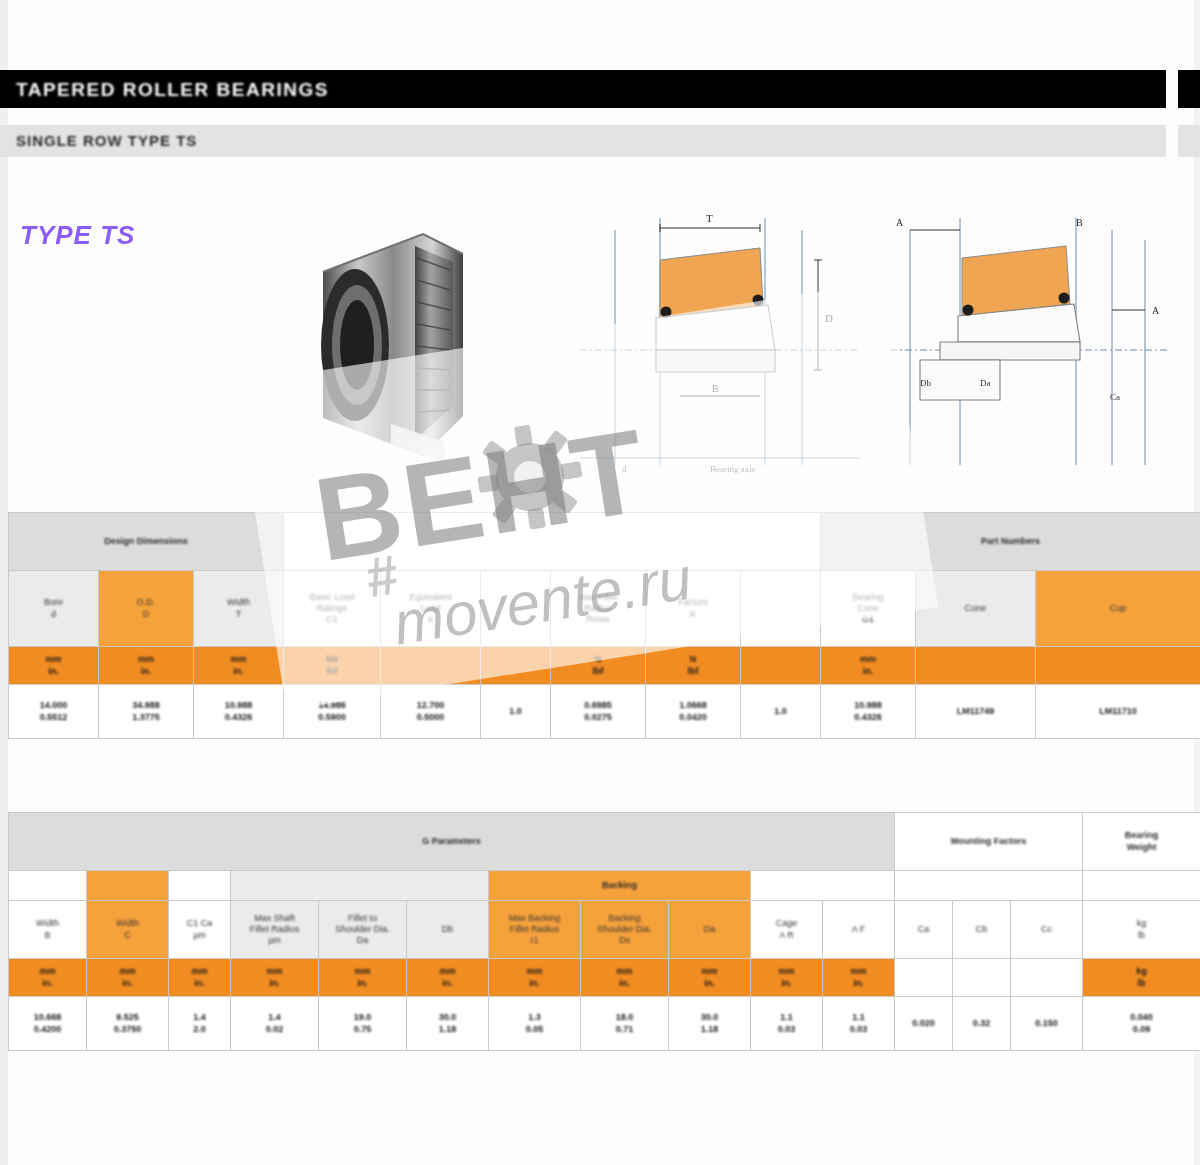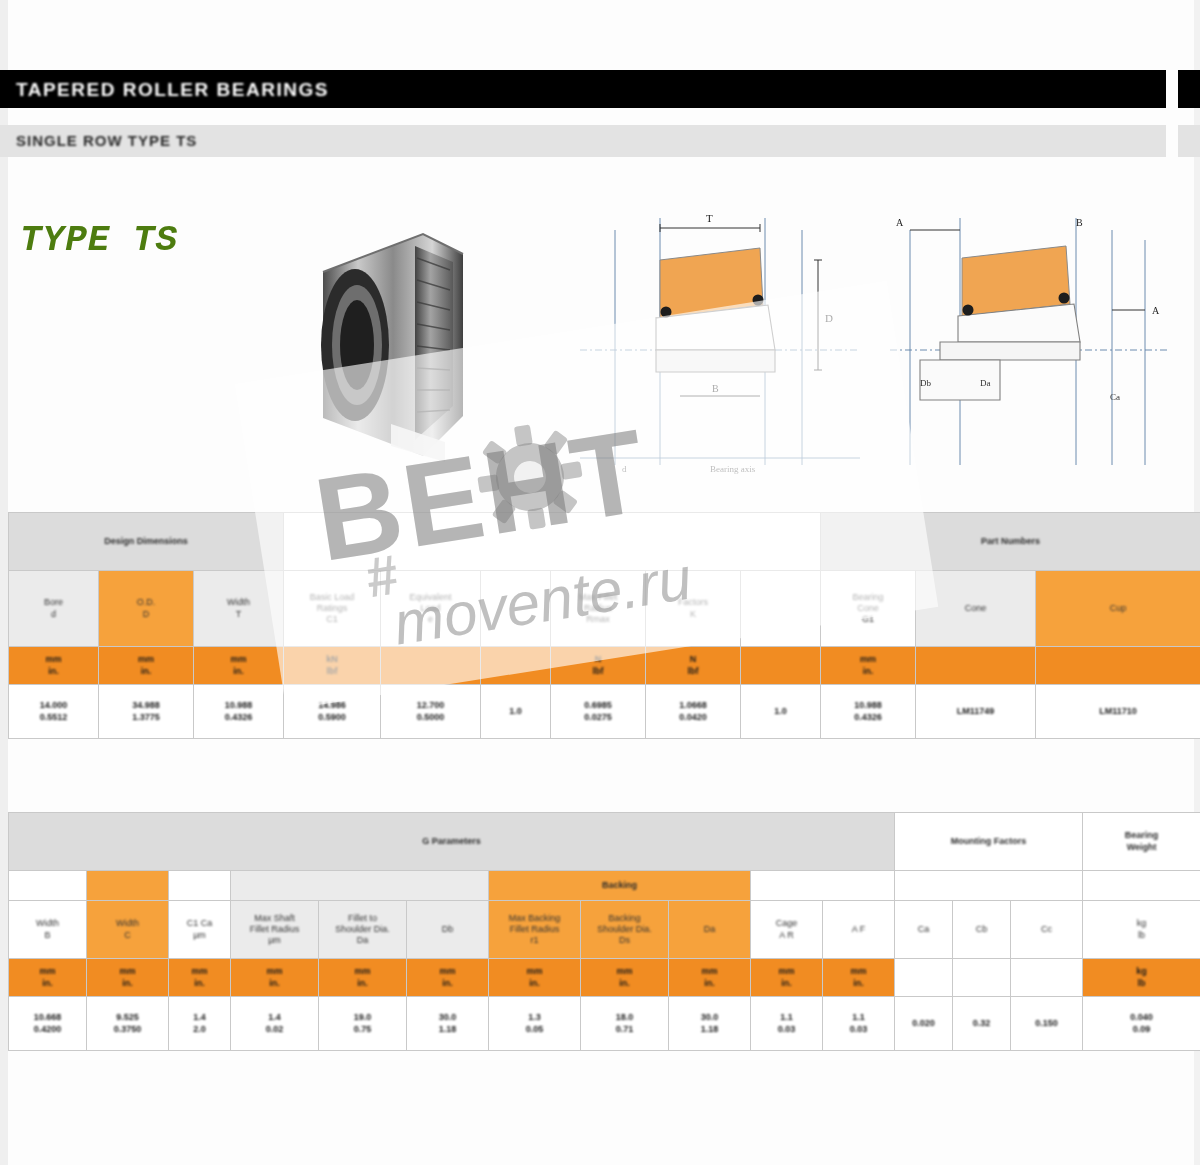--- a/index.html
+++ b/index.html
@@ -15,22 +15,22 @@
   .header-bar{position:absolute;left:0;top:70px;width:1166px;height:38px;background:#000;}
   .header-bar .htitle{position:absolute;left:16px;top:9px;color:#fff;font-size:19px;
         font-weight:bold;letter-spacing:1.5px;filter:blur(1.1px);}
   .header-right-block{position:absolute;left:1178px;top:70px;width:22px;height:38px;background:#000;}
   .subheader-bar{position:absolute;left:0;top:125px;width:1166px;height:32px;background:#e3e3e3;}
   .subheader-bar .stitle{position:absolute;left:16px;top:7px;color:#2a2a2a;font-size:15px;
         font-weight:bold;letter-spacing:1px;filter:blur(1.1px);}
   .subheader-right{position:absolute;left:1178px;top:125px;width:22px;height:32px;background:#e3e3e3;}
 
   
-  .type-label{position:absolute;left:20px;top:220px;font-size:36px;font-weight:bold;
-        font-style:italic;letter-spacing:1px;color:#4d7c0f;font-family:Liberation Mono, monospace;}
+  .type-label{position:absolute;left:20px;top:220px;font-size:26px;font-weight:bold;
+        font-style:italic;letter-spacing:1px;color:#8b5cf6;}
 
   
   .bearing{position:absolute;left:295px;top:210px;width:195px;height:270px;}
   .bearing svg{display:block;}
 
   
   .draw{position:absolute;top:200px;}
   .draw1{left:560px;width:320px;height:290px;}
   .draw2{left:880px;width:300px;height:290px;}
   .draw svg{display:block;}

